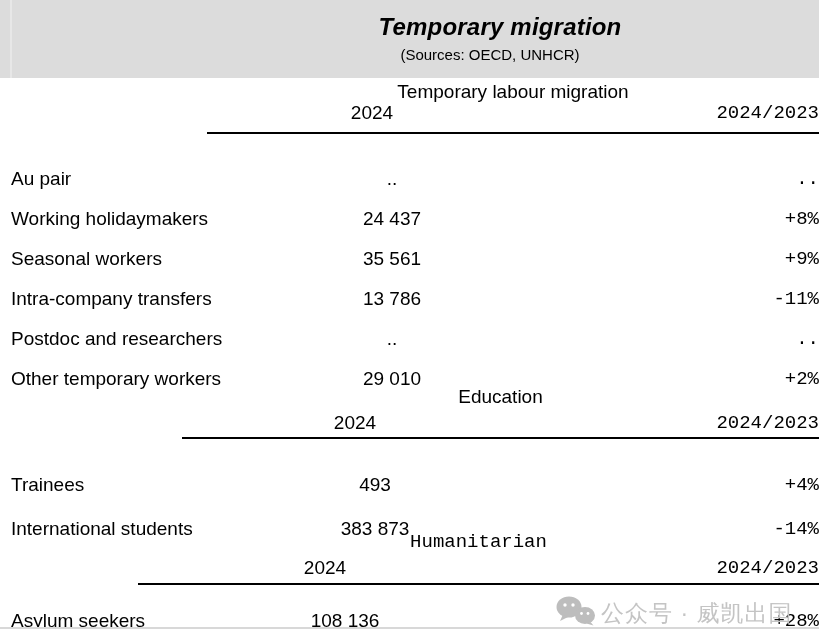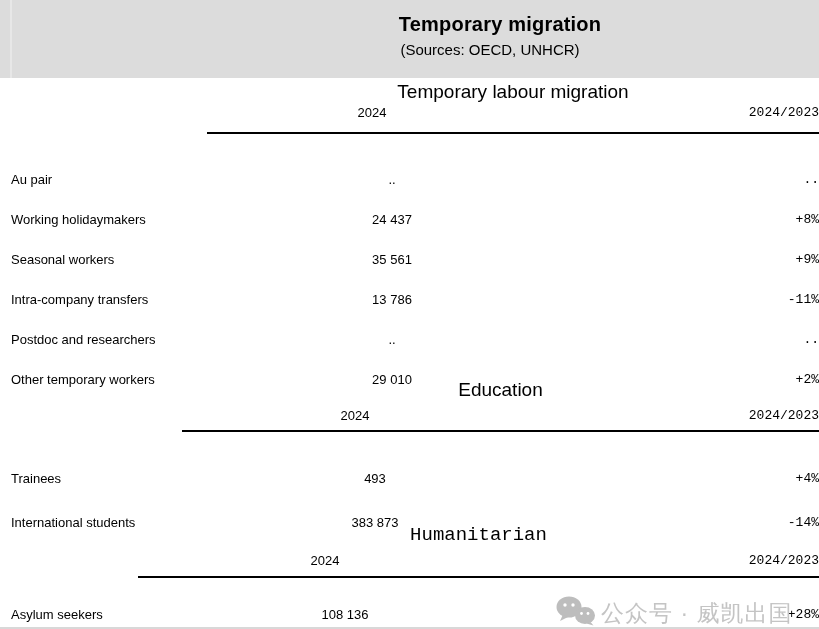--- a/index.html
+++ b/index.html
@@ -21,57 +21,58 @@
   }
   .band-sliver {
     position: absolute;
     left: 10px; top: 0;
     width: 2px; height: 78px;
     background: #e7e7e7;
   }
   .title {
     margin-left: 181px;
     padding-top: 13px;
-    font-size: 20px;
+    font-size: 24px;
     font-weight: bold;
     text-align: center;
     letter-spacing: 0.2px;
+    font-style: italic;
   }
   .subtitle {
     margin-left: 161px;
     margin-top: 5px;
     font-size: 15px;
     text-align: center;
   }
   
   .stitle {
     font-size: 19px;
     line-height: 18px;
     text-align: center;
   }
   .grid { display: grid; }
-  .cell { font-size: 13px; margin-top: 36px; }
+  .cell { font-size: 19px; margin-top: 36px; }
   .cell.label { text-align: left; padding-left: 11px; }
   .cell.value { text-align: center; }
   .cell.change { text-align: right; font-family: Liberation Mono, monospace; }
   .colhead { height: 22px; align-content: end; }
   .colhead .cell { line-height: 20px; }
   .rule { height: 2px; background: #000000; }
   .row { align-content: center; align-items: center; gap: 20px; }
 
   .s1 .grid { grid-template-columns: 280px 184px 1fr; }
   .s1 .cell.change { padding-left: 17px; }
   .s1 .stitle { margin-left: 207px; margin-top: 5px; }
   .s1 .rule { margin-left: 207px; margin-top: 9px; }
   .s1 .rows { margin-top: 7px; }
   .s1 .row { height: 40px; }
 
   .s2 .grid { grid-template-columns: 260px 190px 1fr; }
   .s2 .cell.change { padding-left: 19px; }
-  .s2 .stitle { margin-left: 182px; margin-top: 0; }
+  .s2 .stitle { margin-left: 182px; margin-top: 7px; }
   .s2 .colhead { margin-top: 5px; }
   .s2 .rule { margin-left: 182px; margin-top: 4px; }
   .s2 .rows { margin-top: 6px; }
   .s2 .row { height: 44px; }
 
   .s3 .grid { grid-template-columns: 230px 190px 1fr; }
   .s3 .cell.change { padding-left: 25px; }
   .s3 .stitle { margin-left: 138px; margin-top: 0; font-family: Liberation Mono, monospace; }
   .s3 .colhead { margin-top: 5px; }
   .s3 .rule { margin-left: 138px; margin-top: 5px; }

